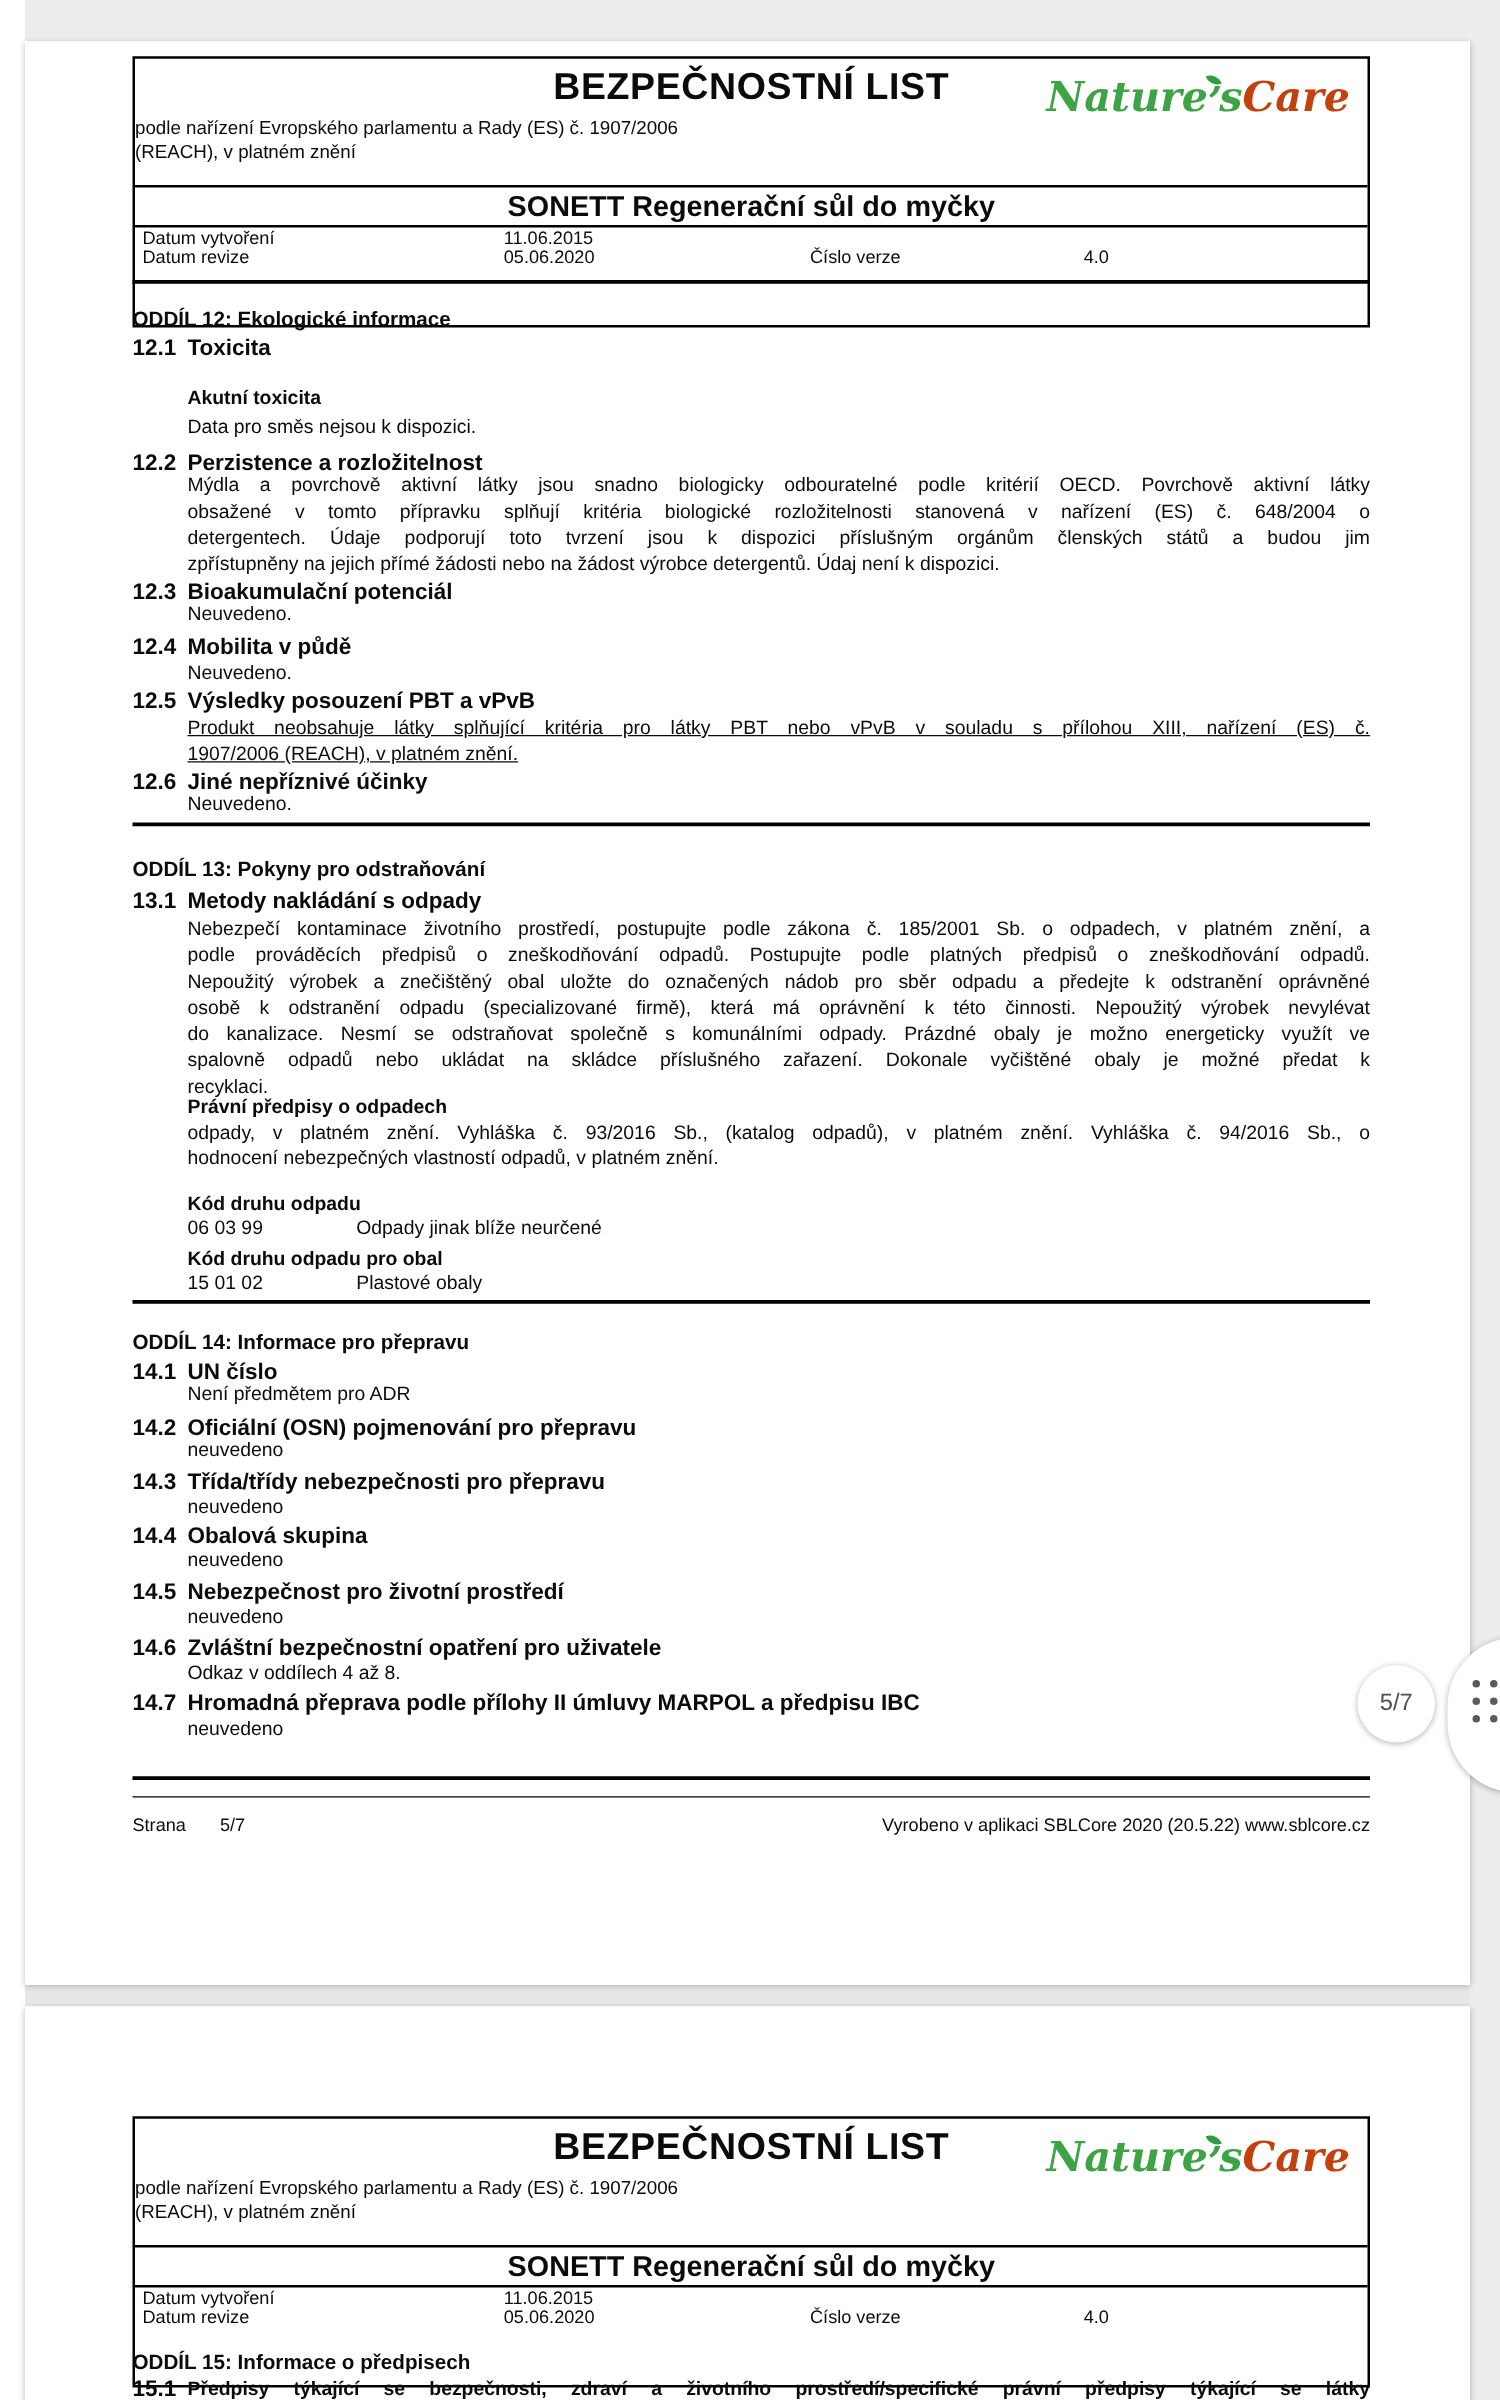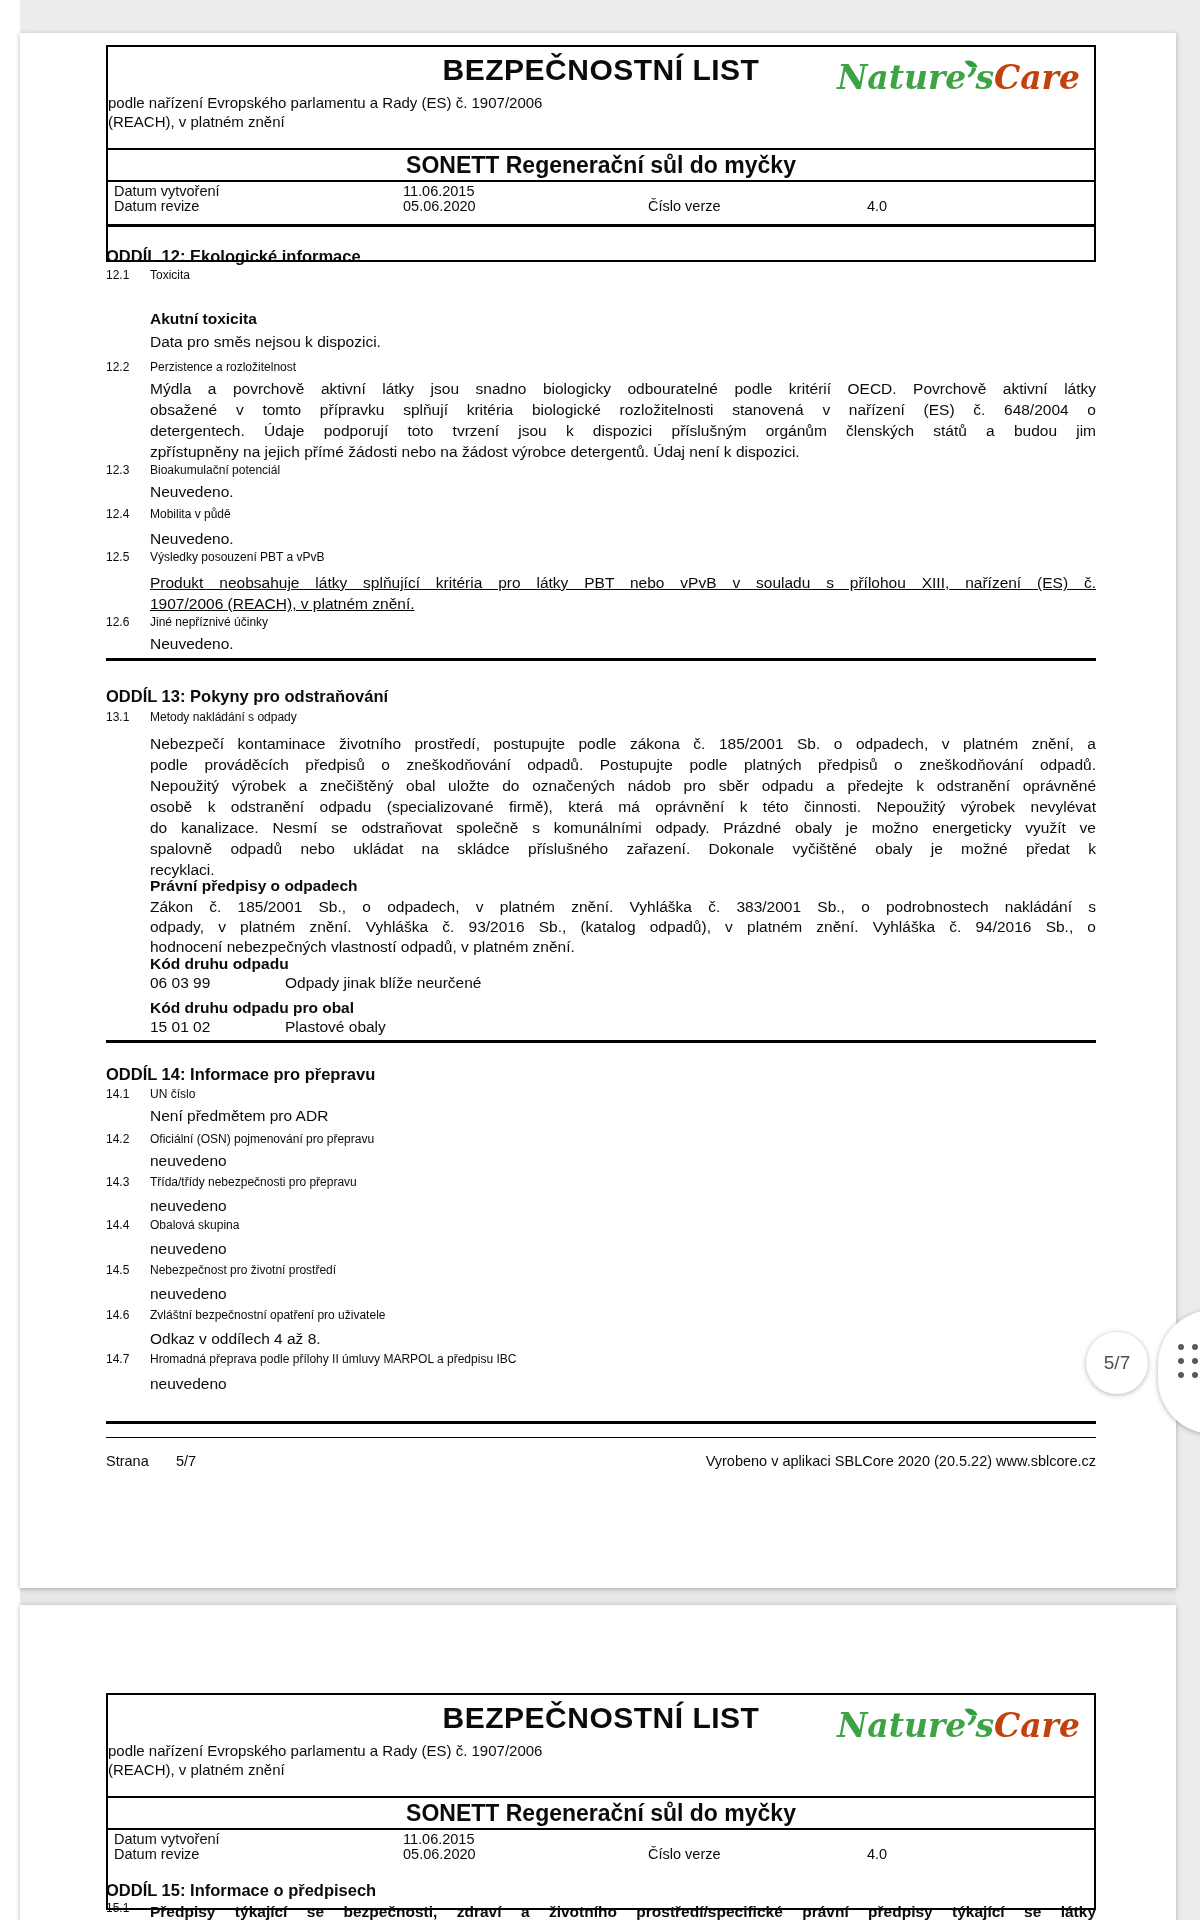--- a/index.html
+++ b/index.html
@@ -30,21 +30,21 @@
   .hb-dates span{position:absolute;white-space:nowrap;}
   .d-r1{top:1px;}
   .d-r2{top:16px;}
   .d-c1{left:6px;}
   .d-c2{left:255px;margin-left:40px;}
   .d-c3{left:540px;}
   .d-c4{left:759px;}
   
   .rule{position:absolute;left:86px;width:990px;height:3px;background:#000;}
   .sec-h{position:absolute;left:86px;font-size:16.5px;font-weight:700;white-space:nowrap;}
-  .hrow{position:absolute;left:86px;font-size:12px;font-weight:400;white-space:nowrap;}
+  .hrow{position:absolute;left:86px;font-size:18px;font-weight:700;white-space:nowrap;}
   .hrow .num{display:inline-block;width:44px;}
   .sub-h{position:absolute;left:130px;font-size:15.5px;font-weight:700;white-space:nowrap;}
   .brow{position:absolute;left:130px;font-size:15.5px;white-space:nowrap;}
   .crow{position:absolute;left:130px;font-size:15.5px;white-space:nowrap;}
   .crow .code{display:inline-block;width:135px;}
   .para{position:absolute;left:130px;width:946px;font-size:15.5px;line-height:21px;}
   .para.lh20{line-height:20px;}
   .para .jl{text-align:justify;text-align-last:justify;}
   .para .jl.last{text-align:center;text-align-last:left;}
   .para.bold{font-weight:700;}
@@ -126,21 +126,20 @@
         <div class="jl">podle prováděcích předpisů o zneškodňování odpadů. Postupujte podle platných předpisů o zneškodňování odpadů.</div>
         <div class="jl">Nepoužitý výrobek a znečištěný obal uložte do označených nádob pro sběr odpadu a předejte k odstranění oprávněné</div>
         <div class="jl">osobě k odstranění odpadu (specializované firmě), která má oprávnění k této činnosti. Nepoužitý výrobek nevylévat</div>
         <div class="jl">do kanalizace. Nesmí se odstraňovat společně s komunálními odpady. Prázdné obaly je možno energeticky využít ve</div>
         <div class="jl">spalovně odpadů nebo ukládat na skládce příslušného zařazení. Dokonale vyčištěné obaly je možné předat k</div>
         <div class="jl last">recyklaci.</div>
       </div>
 
     <div class="sub-h" style="top:844px;">Právní předpisy o odpadech</div>
     <div class="para lh20" style="top:864px;">
-        <div class="jl">Zákon č. 185/2001 Sb., o odpadech, v platném znění. Vyhláška č. 383/2001 Sb., o podrobnostech nakládání s</div>
         <div class="jl">odpady, v platném znění. Vyhláška č. 93/2016 Sb., (katalog odpadů), v platném znění. Vyhláška č. 94/2016 Sb., o</div>
         <div class="jl last">hodnocení nebezpečných vlastností odpadů, v platném znění.</div>
       </div>
 
     <div class="sub-h" style="top:922px;">Kód druhu odpadu</div>
     <div class="crow" style="top:941px;"><span class="code">06 03 99</span><span>Odpady jinak blíže neurčené</span></div>
 
     <div class="sub-h" style="top:966px;">Kód druhu odpadu pro obal</div>
     <div class="crow" style="top:985px;"><span class="code">15 01 02</span><span>Plastové obaly</span></div>
 

